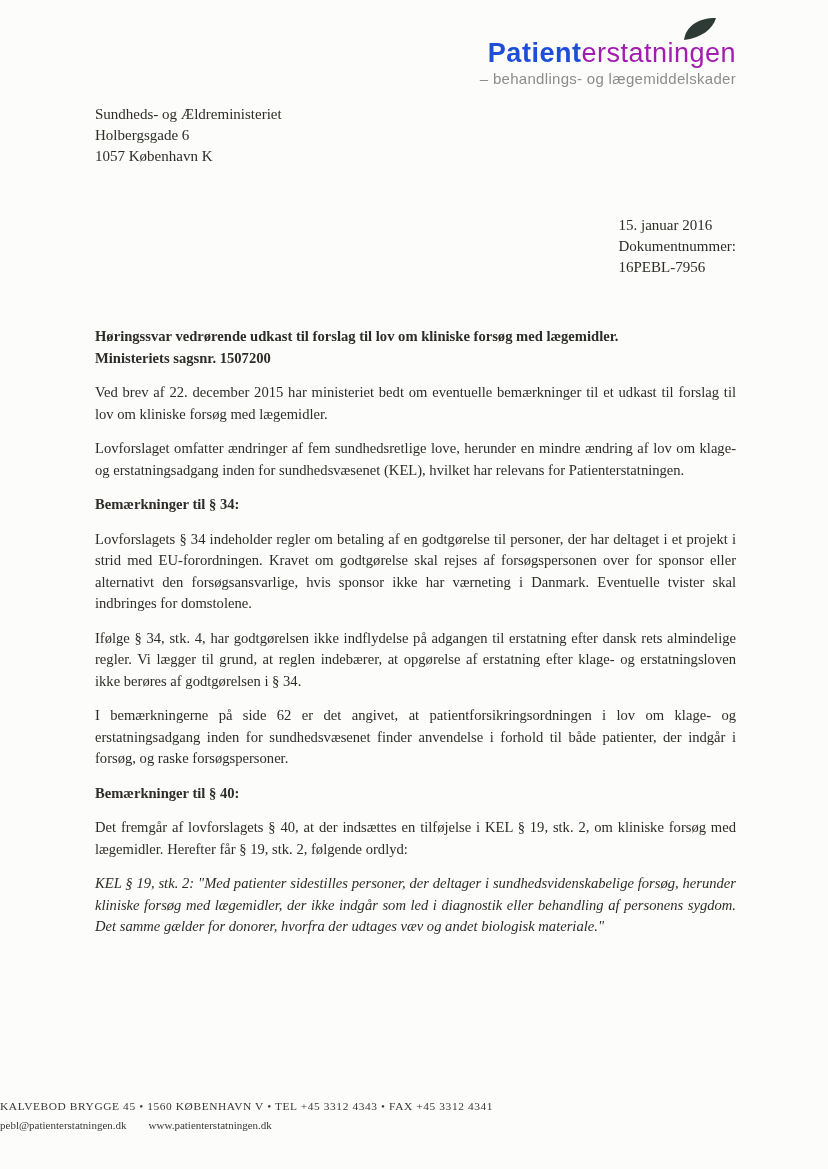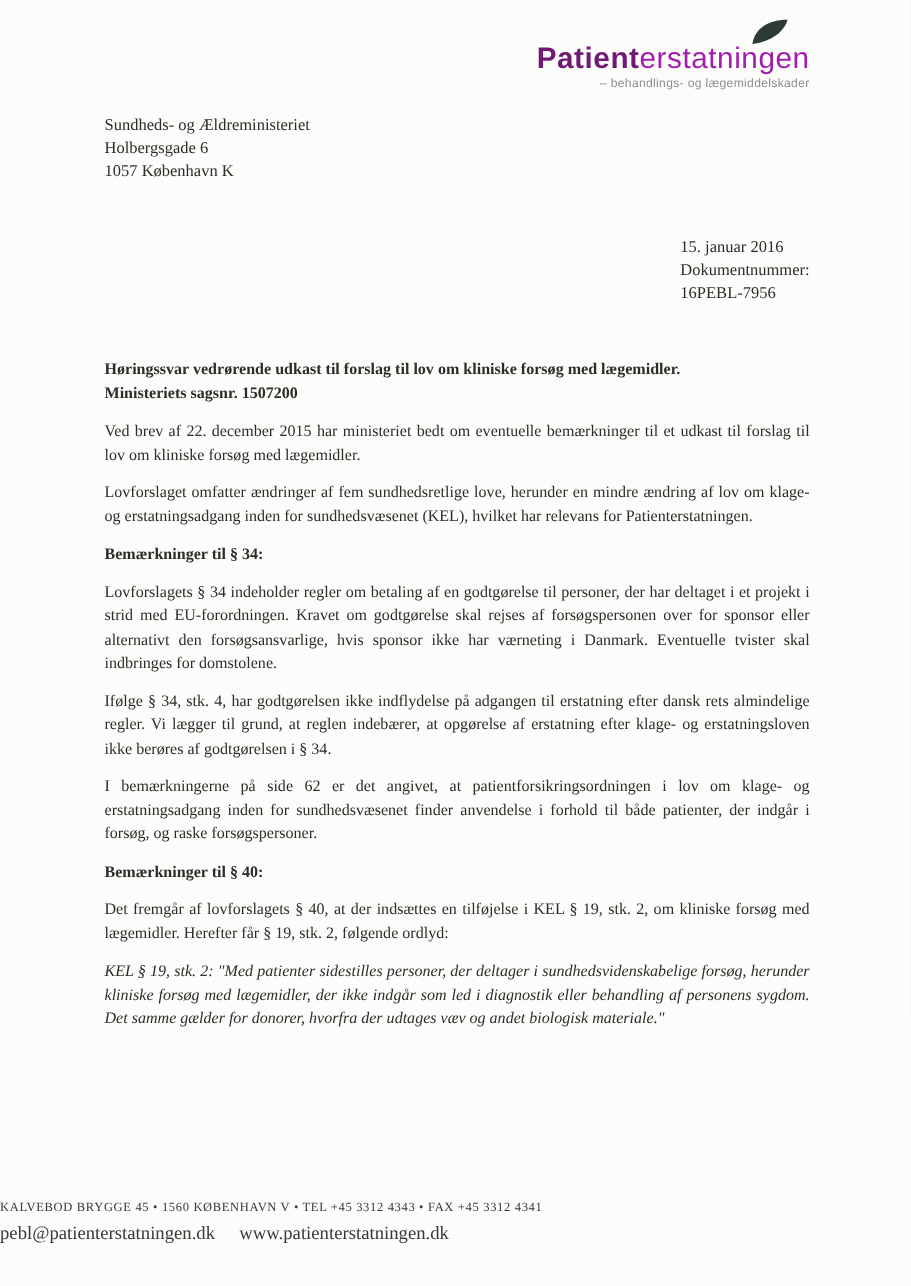--- a/index.html
+++ b/index.html
@@ -31,26 +31,26 @@
     right: 18px;
   }
   .logo-text {
     margin-top: 24px;
     font-family: "Liberation Sans", "DejaVu Sans", sans-serif;
     font-size: 27px;
     letter-spacing: 0.5px;
     line-height: 1;
     white-space: nowrap;
   }
-  .logo-text .bold   { font-weight: 700; color: #701a75; }
+  .logo-text .bold   { font-weight: 700; color: #1d4ed8; }
   .logo-text .light  { font-weight: 400; color: #a21caf; }
   .logo-tagline {
     margin-top: 3px;
     font-family: "Liberation Sans", "DejaVu Sans", sans-serif;
-    font-size: 11px;
+    font-size: 15px;
     color: #8d8d8b;
     letter-spacing: 0.3px;
   }
 
   
   .recipient {
     position: absolute;
     left: 95px;
     top: 104px;
     font-size: 15px;
@@ -99,21 +99,21 @@
     bottom: 38px;
     margin-top: 32px;
   }
   .footer-line1 {
     font-size: 11.4px;
     letter-spacing: 0.6px;
     color: #3a3836;
     margin-bottom: 7px;
   }
   .footer-line2 {
-    font-size: 17px;
+    font-size: 11px;
     color: #3a3836;
   }
   .footer-line2 .email   { margin-right: 22px; }
 </style>
 </head>
 <body>
 
 <div class="page">
 
   <div class="logo-block">

